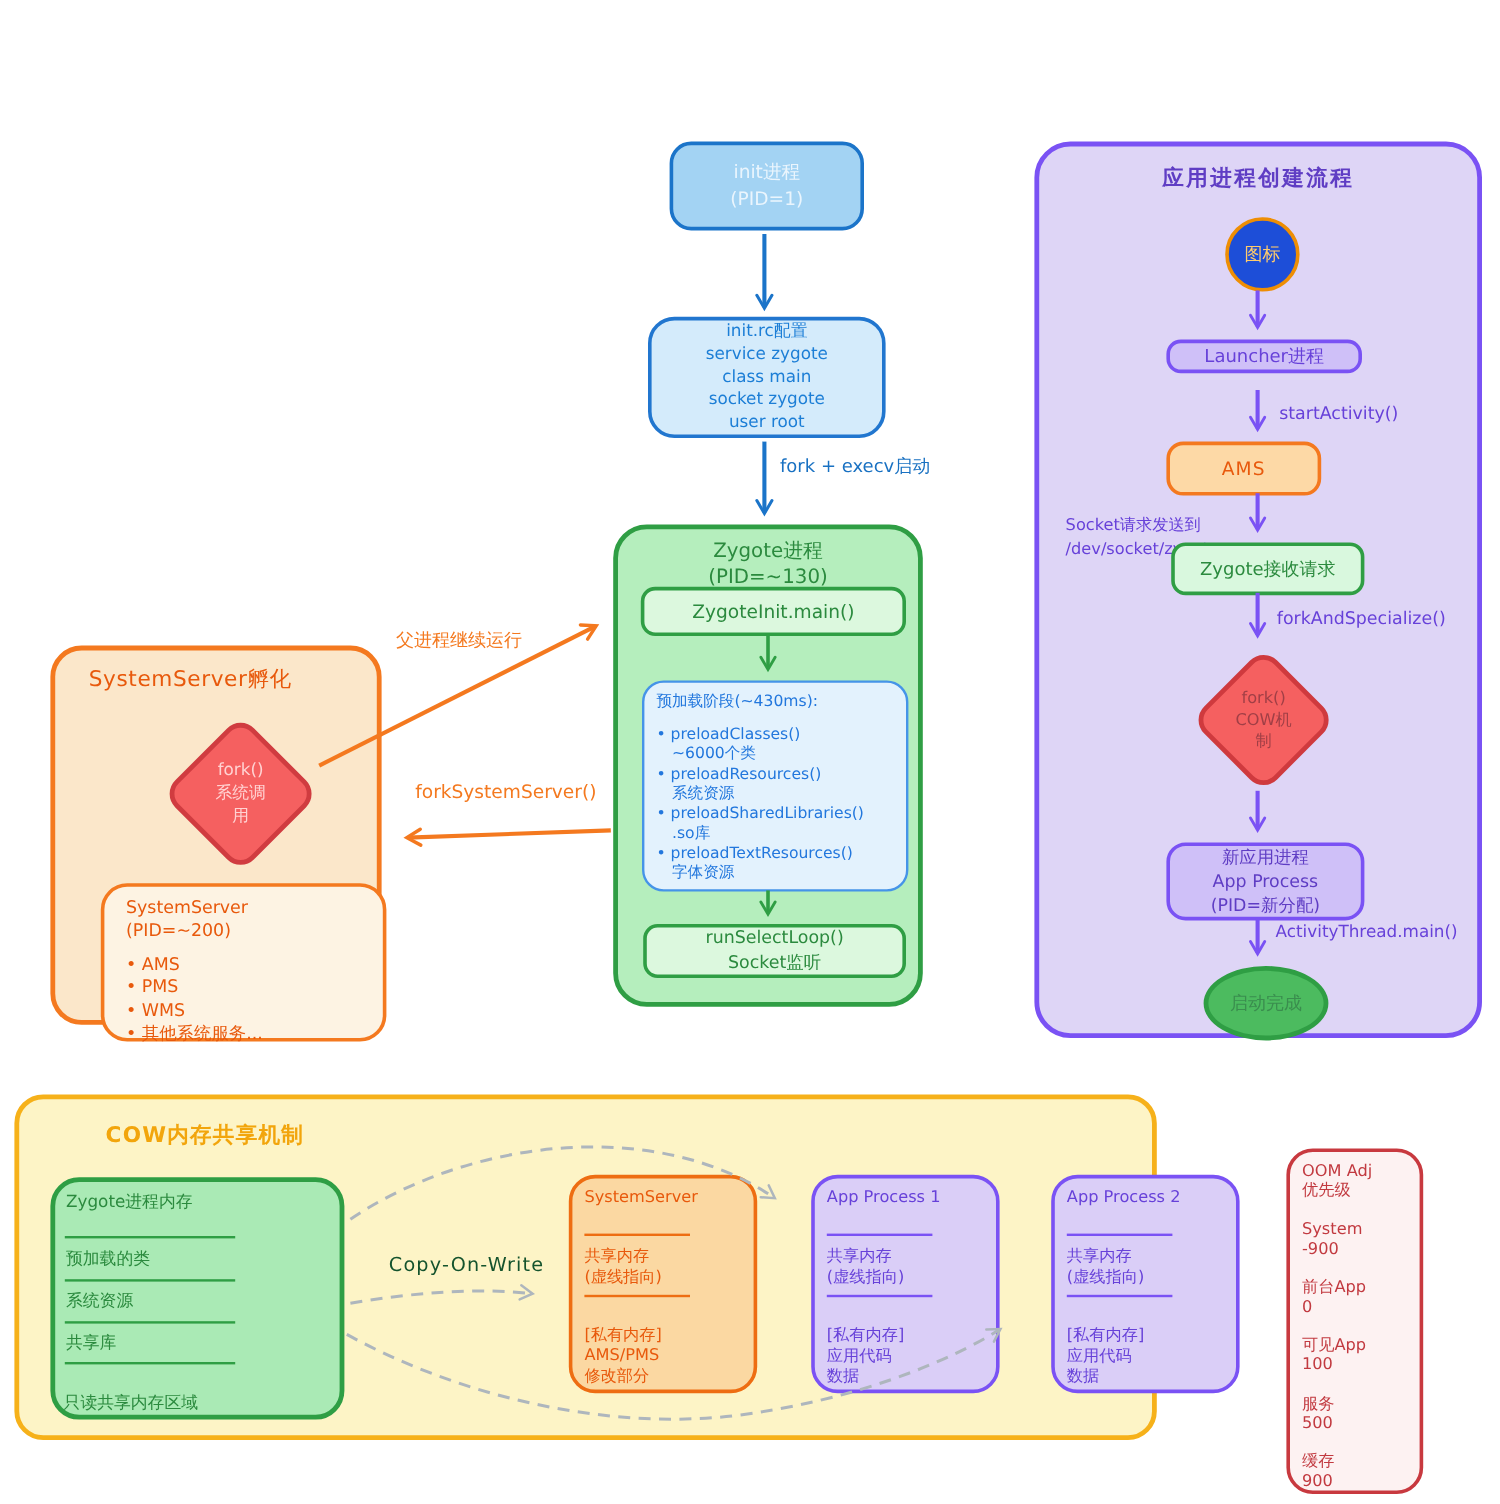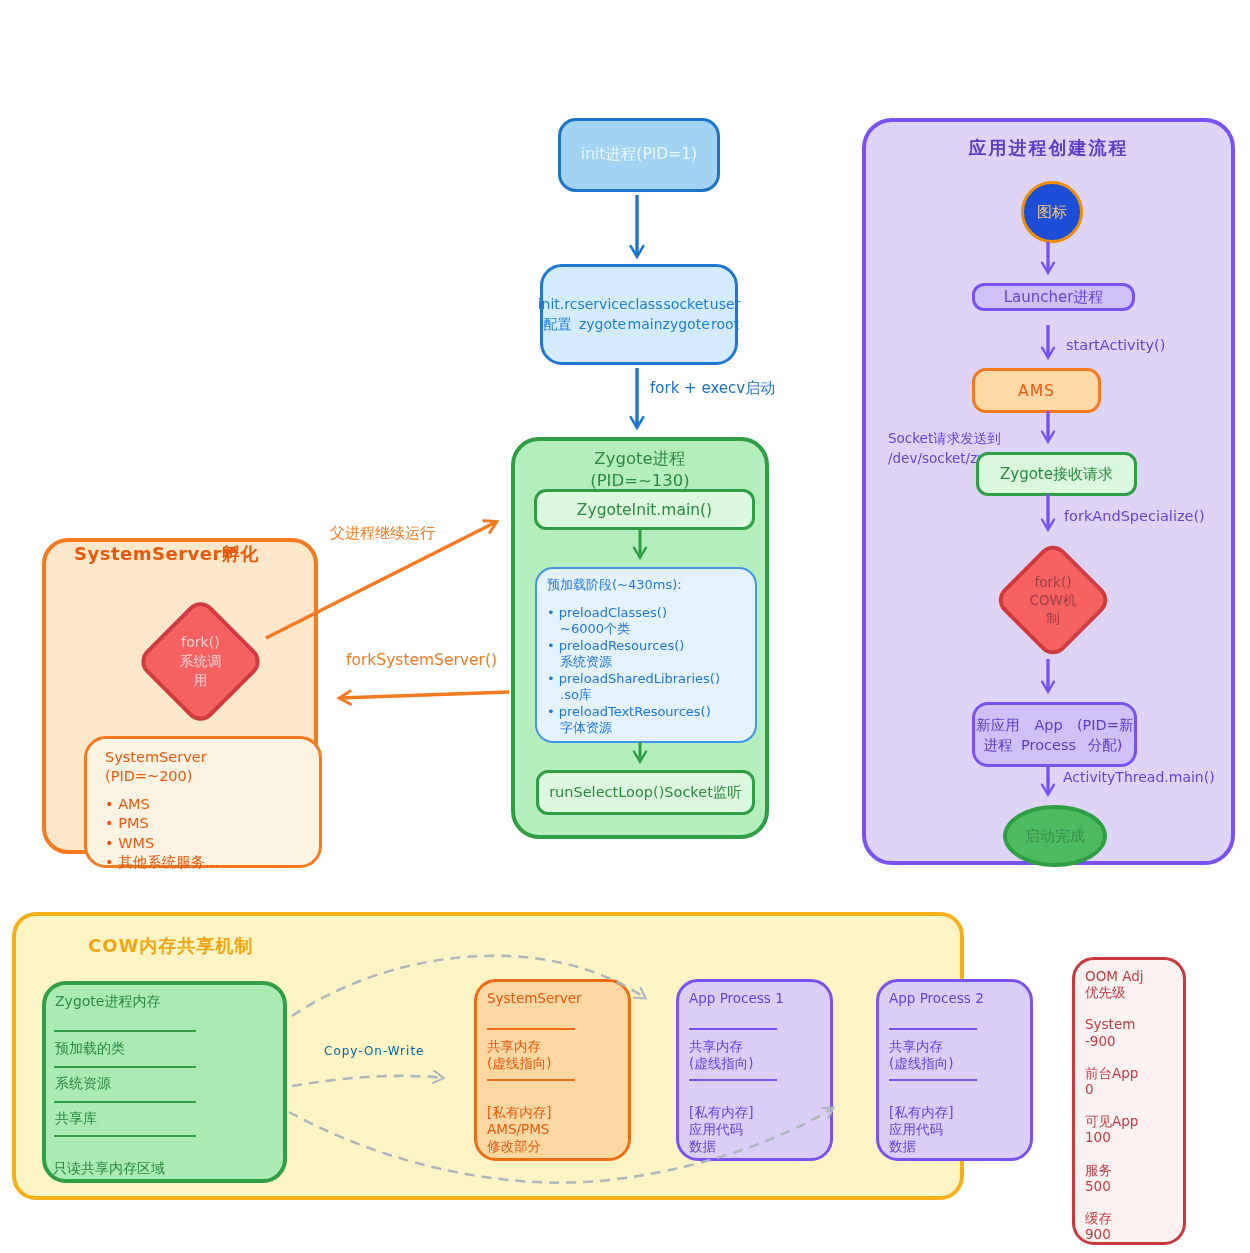--- a/index.html
+++ b/index.html
@@ -1,20 +1,20 @@
 <!DOCTYPE html>
 <html><head>
 <meta charset="utf-8">
 <style>
   html,body{margin:0;padding:0;background:#ffffff;}
   #canvas{position:relative;width:1250px;height:1253px;background:#ffffff;
           font-family:"DejaVu Sans",sans-serif;overflow:hidden;}
   .abs{position:absolute;}
   .box{position:absolute;box-sizing:border-box;}
-  .cc{display:flex;align-items:center;justify-content:center;text-align:center;}
+  .cc{display:flex;flex-direction:column;align-items:center;justify-content:center;text-align:center;}
   #main-title{left:300px;top:14px;width:750px;text-align:center;font-size:27px;font-weight:700;
               color:#2b2b2b;letter-spacing:1.5px;}
   
   #init-box{left:558px;top:118px;width:162px;height:74px;background:#a3d3f3;border:3.5px solid #1b74c9;
             border-radius:18px;color:#eaf5fd;font-size:15.5px;line-height:1.5;}
   #initrc-box{left:540px;top:264px;width:198px;height:101px;background:#d4ebfb;border:3px solid #2176cf;
             border-radius:22px;color:#1c7ed6;font-size:14px;line-height:1.36;}
   #fork-execv-label{left:650px;top:379px;color:#1971c2;font-size:15px;}
   #zygote-box{left:511px;top:437px;width:258px;height:402px;background:#b5eebd;border:4px solid #2f9e44;
             border-radius:28px;}
@@ -23,21 +23,21 @@
             border-radius:12px;color:#2b8a3e;font-size:15.5px;}
   #preload-box{left:20px;top:126px;width:222px;height:176px;background:#e3f2fd;border:2.5px solid #4594e8;
             border-radius:18px;color:#2277dd;font-size:13px;line-height:1.27;padding:8px 6px 0 10px;}
   #preload-box .hdr{margin-bottom:11px;}
   #preload-box .desc{padding-left:13px;}
   #runselect-box{left:21px;top:329px;width:219px;height:45px;background:#dcf8de;border:3px solid #2f9e44;
             border-radius:12px;color:#2b8a3e;font-size:14.5px;line-height:1.4;}
   
   #ss-panel{left:42px;top:538px;width:276px;height:316px;background:#fbe7ca;border:4px solid #f4791f;
             border-radius:26px;}
-  #ss-panel-title{left:28px;top:0;color:#e8590c;font-size:18px;font-weight:700;letter-spacing:0.5px;}
+  #ss-panel-title{left:28px;top:12px;color:#e8590c;font-size:18px;font-weight:400;letter-spacing:0.5px;}
   .diamond{position:absolute;}
   .diamond-sq{position:absolute;inset:0;transform:rotate(45deg);border-radius:16px;background:#f56060;}
   .diamond-txt{position:absolute;inset:0;display:flex;flex-direction:column;align-items:center;
             justify-content:center;text-align:center;line-height:1.35;}
   #ss-diamond{left:154px;top:615px;width:93px;height:93px;}
   #ss-diamond .diamond-sq{border:4px solid #d03c40;}
   #ss-diamond .diamond-txt{color:#ffd2d2;font-size:14px;}
   #ss-inner-box{left:84px;top:736px;width:238px;height:132px;background:#fdf3e3;border:3.5px solid #f4791f;
             border-radius:22px;color:#e8590c;font-size:14.5px;line-height:1.32;padding:9px 0 0 18px;}
   #ss-inner-box .gap{height:9px;}
@@ -67,21 +67,21 @@
   #activity-thread-label{left:197px;top:647px;color:#6741d9;font-size:14px;}
   #done-ellipse{left:137px;top:683px;width:104px;height:62px;border-radius:50%;background:#4cbb5f;
             border:4px solid #2f9e44;color:#3a8d4e;font-size:15px;}
   
   #cow-panel{left:12px;top:912px;width:952px;height:288px;background:#fdf4c6;border:4px solid #f6b11a;
             border-radius:24px;}
   #cow-panel-title{left:72px;top:18px;color:#f2a50c;font-size:18px;font-weight:600;letter-spacing:1px;}
   #zmem-box{left:26px;top:65px;width:245px;height:202px;background:#aaeab5;border:4px solid #2f9e44;
             border-radius:24px;color:#2b8a3e;font-size:14px;}
   .hline{position:absolute;border-top:2px solid #2f9e44;}
-  #cow-write-label{left:308px;top:128px;color:#0369a1;font-size:12px;letter-spacing:1px;}
+  #cow-write-label{left:308px;top:128px;color:#14532d;font-size:16px;letter-spacing:1px;}
   .mem-box{position:absolute;box-sizing:border-box;width:157px;height:182px;border-radius:22px;font-size:13.5px;}
   .mem-box .t{position:absolute;left:10px;top:8px;}
   .mem-box .l1{position:absolute;left:10px;top:46px;width:88px;border-top:2px solid;}
   .mem-box .s1{position:absolute;left:10px;top:56px;}
   .mem-box .s2{position:absolute;left:10px;top:73px;}
   .mem-box .l2{position:absolute;left:10px;top:97px;width:88px;border-top:2px solid;}
   .mem-box .p0{position:absolute;left:10px;top:122px;}
   .mem-box .p1{position:absolute;left:10px;top:139px;}
   .mem-box .p2{position:absolute;left:10px;top:156px;}
   #ssmem-box{left:458px;top:63px;background:#fbd8a2;border:3.5px solid #ee6d12;color:#e8590c;}

